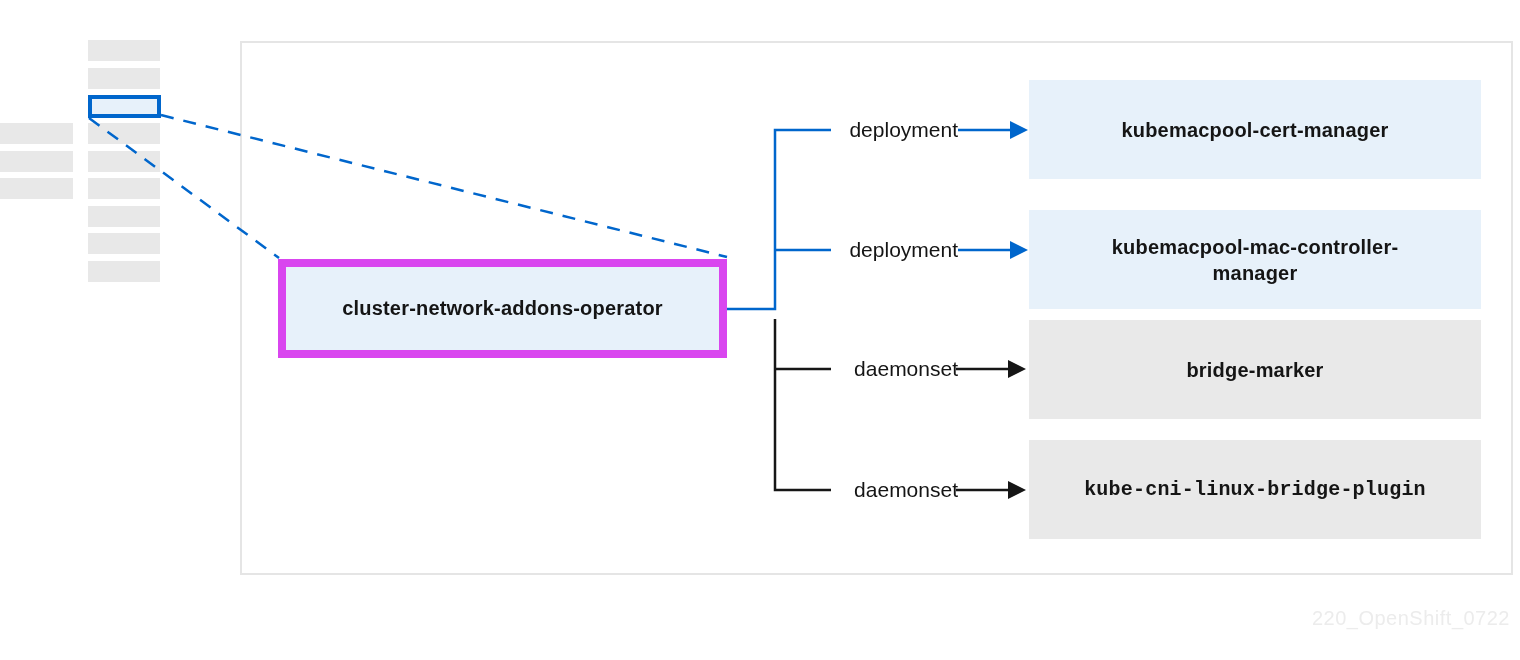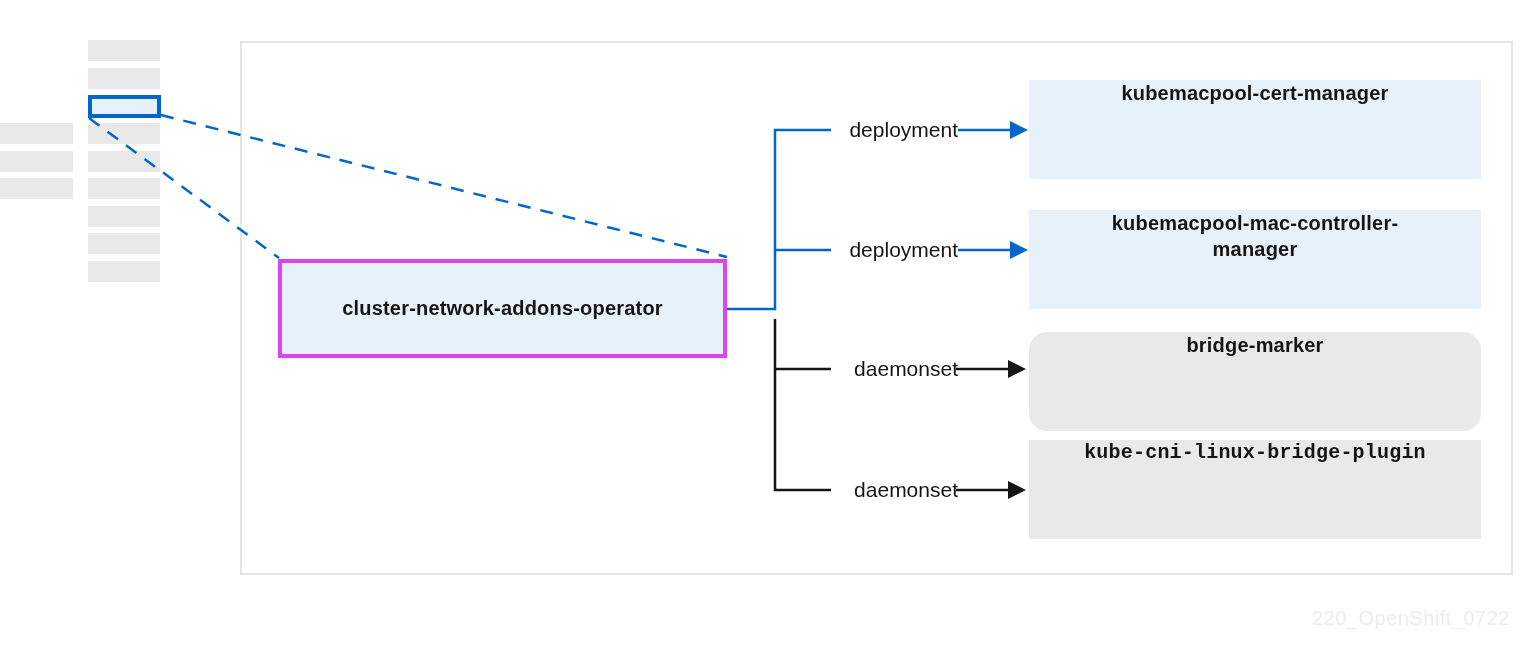--- a/index.html
+++ b/index.html
@@ -33,21 +33,21 @@
     position: absolute;
     left: 0; top: 0;
     width: 1520px; height: 660px;
     pointer-events: none;
   }
   .operator-box {
     position: absolute;
     left: 278px; top: 259px;
     width: 449px; height: 99px;
     box-sizing: border-box;
-    border: 4px solid #d946ef;
+    border: 8px solid #d946ef;
     background: #e7f1fa;
     display: flex;
     align-items: center;
     justify-content: center;
     font-weight: 700;
     font-size: 20px;
     color: #151515;
     letter-spacing: 0.2px;
   }
   .kind-label {
@@ -58,21 +58,21 @@
     font-size: 21px;
     line-height: 28px;
     color: #151515;
     white-space: nowrap;
   }
   .target-box {
     position: absolute;
     left: 1029px;
     width: 452px; height: 99px;
     display: flex;
-    align-items: flex-start;
+    align-items: center;
     justify-content: center;
     text-align: center;
     font-weight: 700;
     font-size: 20px;
     line-height: 26px;
     color: #151515;
     letter-spacing: 0.2px;
     white-space: pre-line;
   }
   .target-blue { background: #e7f1fa; }
@@ -141,21 +141,21 @@
   <span class="kind-label" style="top:355px;">daemonset</span>
   <span class="kind-label" style="top:476px;">daemonset</span>
 
   <div class="target-box target-blue" style="top:80px;">
     <span>kubemacpool-cert-manager</span>
   </div>
   <div class="target-box target-blue" style="top:200px;margin-top:10px;">
     <span>kubemacpool-mac-controller-
 manager</span>
   </div>
-  <div class="target-box target-gray" style="top:332px;border-radius:18px;">
+  <div class="target-box target-gray" style="top:320px;">
     <span>bridge-marker</span>
   </div>
   <div class="target-box target-gray" style="top:440px;font-family:Liberation Mono, monospace;">
     <span>kube-cni-linux-bridge-plugin</span>
   </div>
 
   <div class="watermark">220_OpenShift_0722</div>
 
 </div>
 

